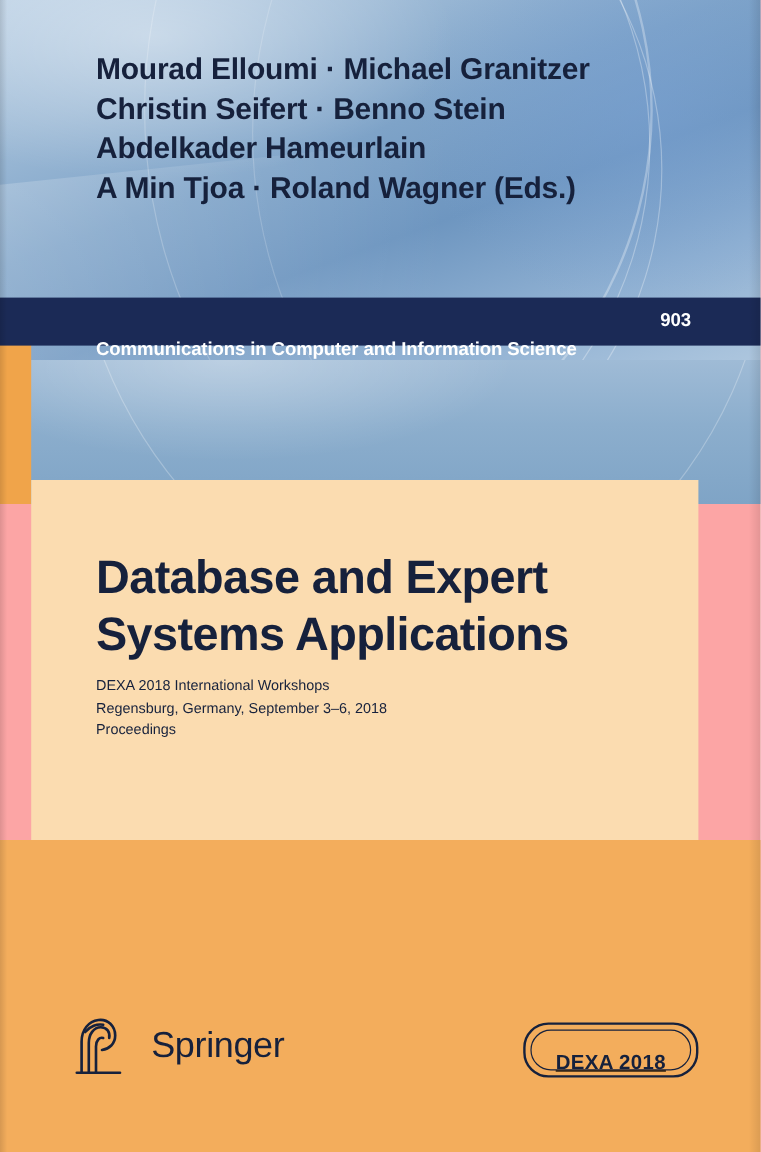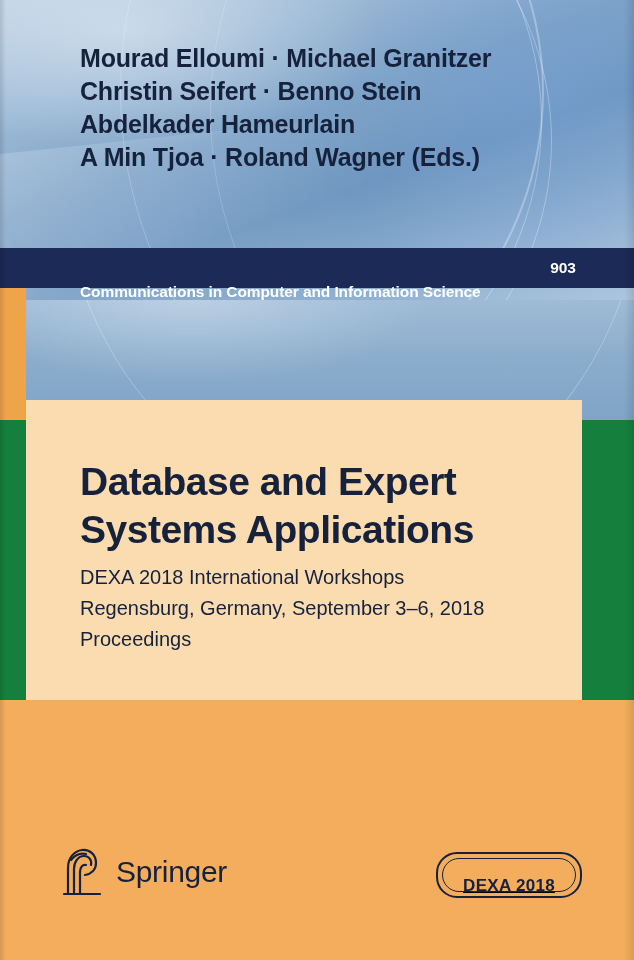--- a/index.html
+++ b/index.html
@@ -8,21 +8,21 @@
     background: #ffffff;
   }
   body {
     font-family: "Liberation Sans", sans-serif;
   }
   .cover {
     position: relative;
     width: 634px;
     height: 960px;
     overflow: hidden;
-    background: #15803d;
+    background: #fca5a5;
   }
 
   
   .photo {
     position: absolute;
     left: 0;
     top: 0;
     width: 634px;
     height: 300px;
     background:
@@ -139,42 +139,42 @@
     line-height: 1.22;
     letter-spacing: -0.5px;
     margin-top: 44px;
   }
   .subtitle {
     position: absolute;
     left: 54px;
     top: 162px;
     width: 470px;
     color: #16213c;
-    font-size: 20px;
+    font-size: 12px;
     line-height: 1.55;
   }
 
   
   .bottom {
     position: absolute;
     left: 0;
     top: 700px;
     width: 634px;
     height: 260px;
     background: #f3ad5c;
   }
 
   
   .springer {
     position: absolute;
     left: 58px;
     top: 846px;
     display: flex;
     align-items: center;
-    gap: 12px;
+    gap: 22px;
     color: #16213c;
   }
   .springer-mark {
     width: 46px;
     height: 52px;
   }
   .springer-name {
     font-size: 30px;
     font-weight: normal;
     letter-spacing: -0.3px;

